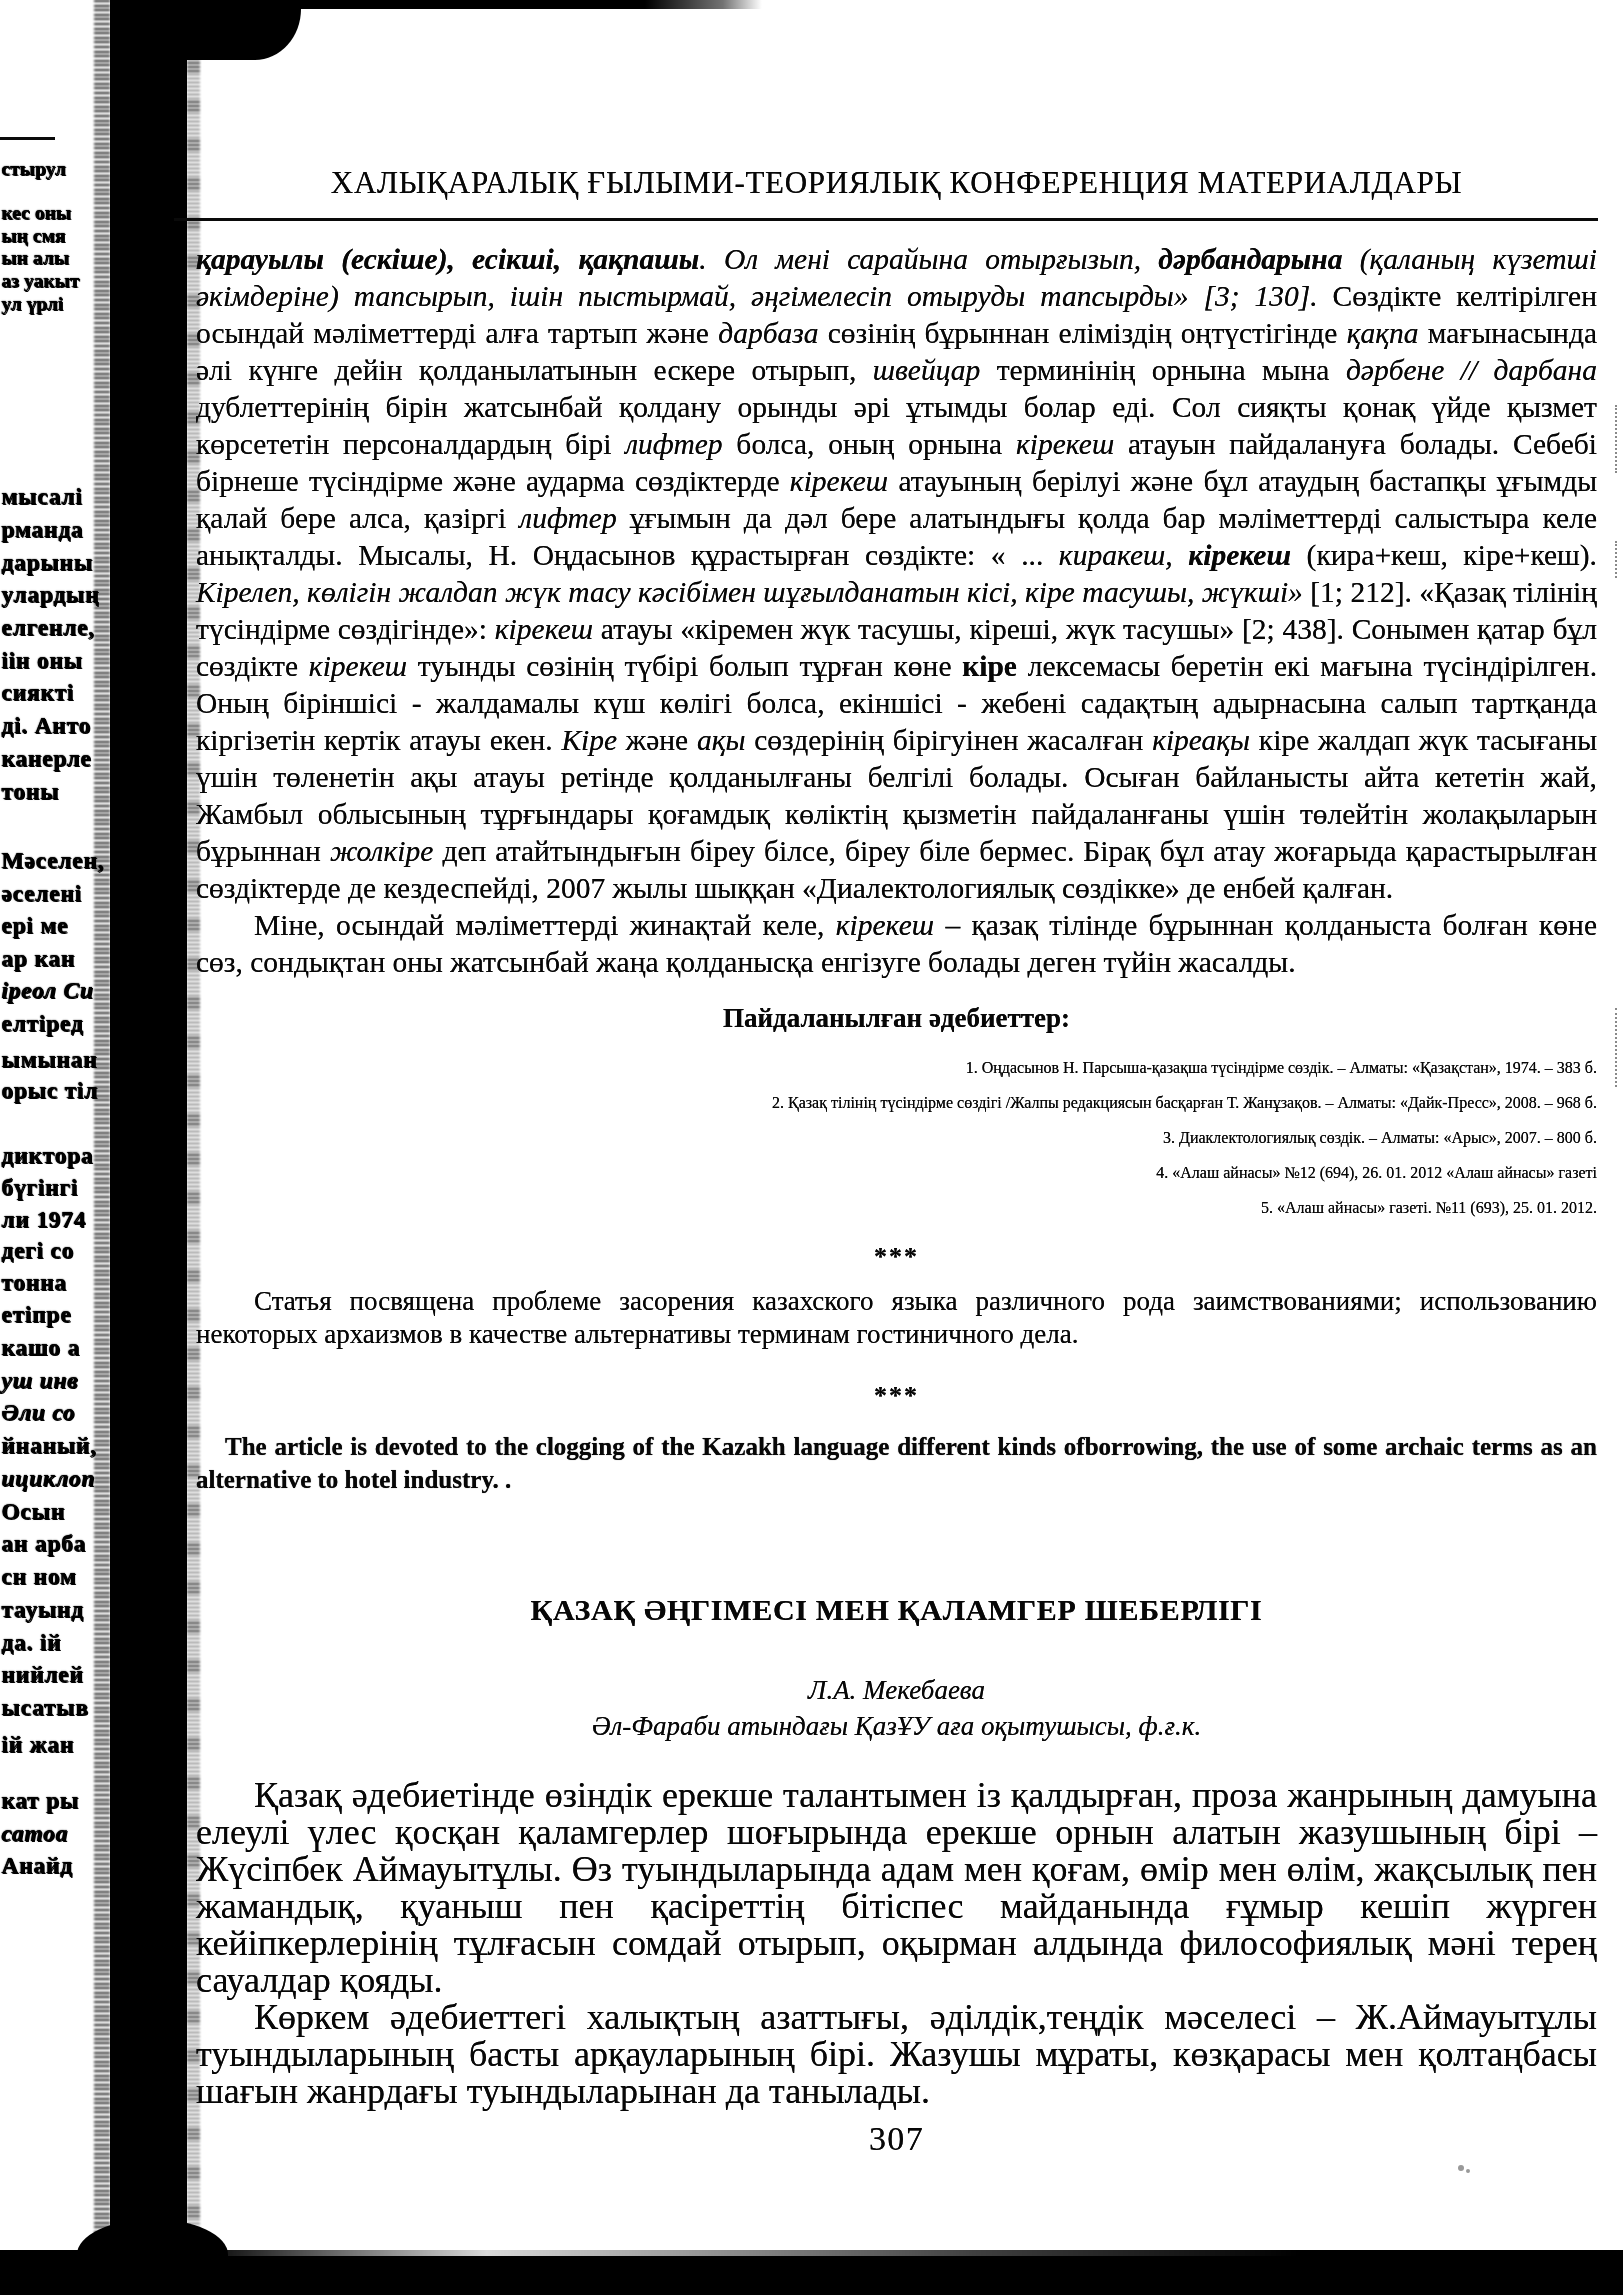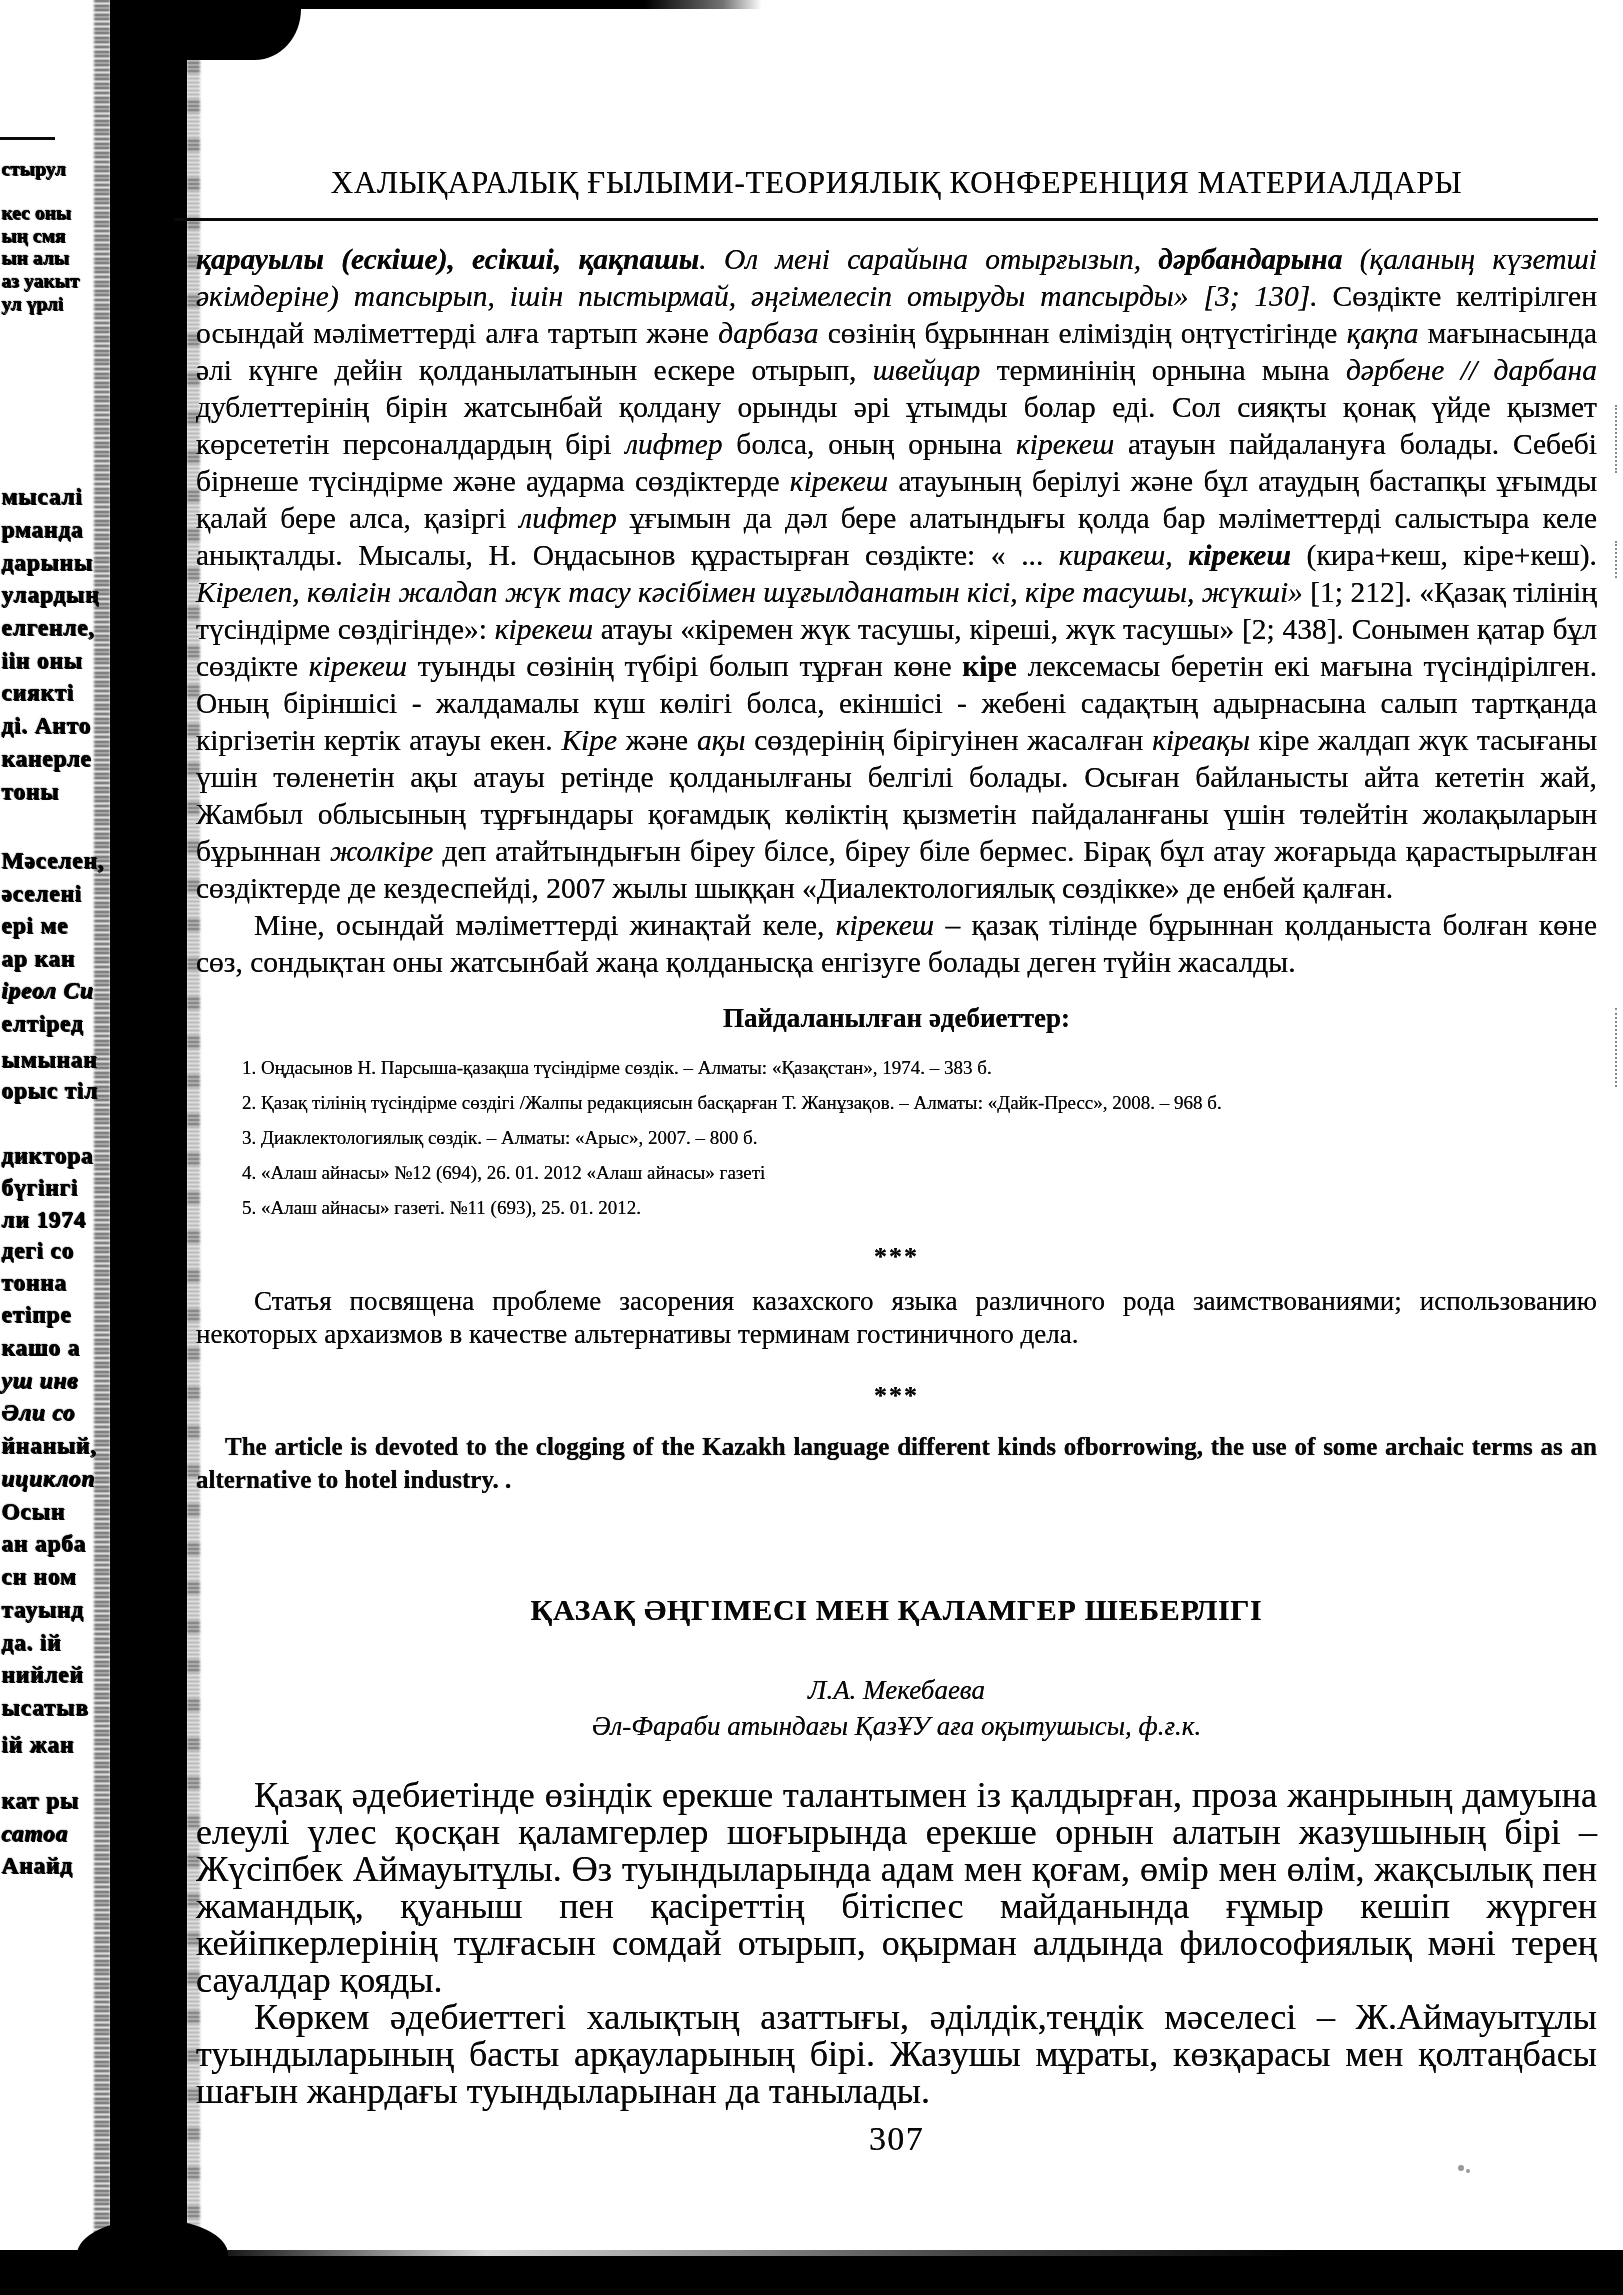--- a/index.html
+++ b/index.html
@@ -41,21 +41,21 @@
   .running-header{padding-top:165px;text-align:center;font-size:31px;letter-spacing:0.7px;}
   .header-rule{height:3.3px;background:#0a0a0a;margin:17px 0 0 -22px;width:1424px;}
   #a1-paragraphs{margin-top:19.6px;}
   .body-par{font-size:29.5px;line-height:37px;text-align:justify;margin:0;}
   .body-par.indent{text-indent:58px;}
   .a2 .body-par{font-size:36px;line-height:37px;}
   .st-i{font-style:italic;}
   .st-b{font-weight:bold;}
   .st-bi{font-weight:bold;font-style:italic;}
   .refs-heading{margin-top:22px;text-align:center;font-weight:bold;font-size:27px;}
-  .ref-list{margin-top:15.7px;font-size:19px;line-height:35px;}
+  .ref-list{margin-top:15.7px;font-size:16px;line-height:35px;text-align:right;}
   .ref-item{text-indent:46px;}
   .separator{margin-top:17px;text-align:center;font-size:26px;font-weight:bold;letter-spacing:2px;}
   .separator.sep2{margin-top:30px;}
   .abstract{font-size:27px;line-height:33px;text-align:justify;margin:13px 0 0 0;text-indent:58px;}
   .abstract.en{font-size:25px;text-indent:29px;margin-top:19.6px;font-weight:600;
       text-shadow:0 0 0.7px rgba(0,0,0,.9);}
   .article-title{margin-top:97px;text-align:center;font-weight:bold;font-size:30px;letter-spacing:0.7px;}
   .article-author{margin-top:48px;text-align:center;font-style:italic;font-size:27px;}
   .article-affiliation{margin-top:5.2px;text-align:center;font-style:italic;font-size:27px;}
   #a2-paragraphs{margin-top:35px;}

